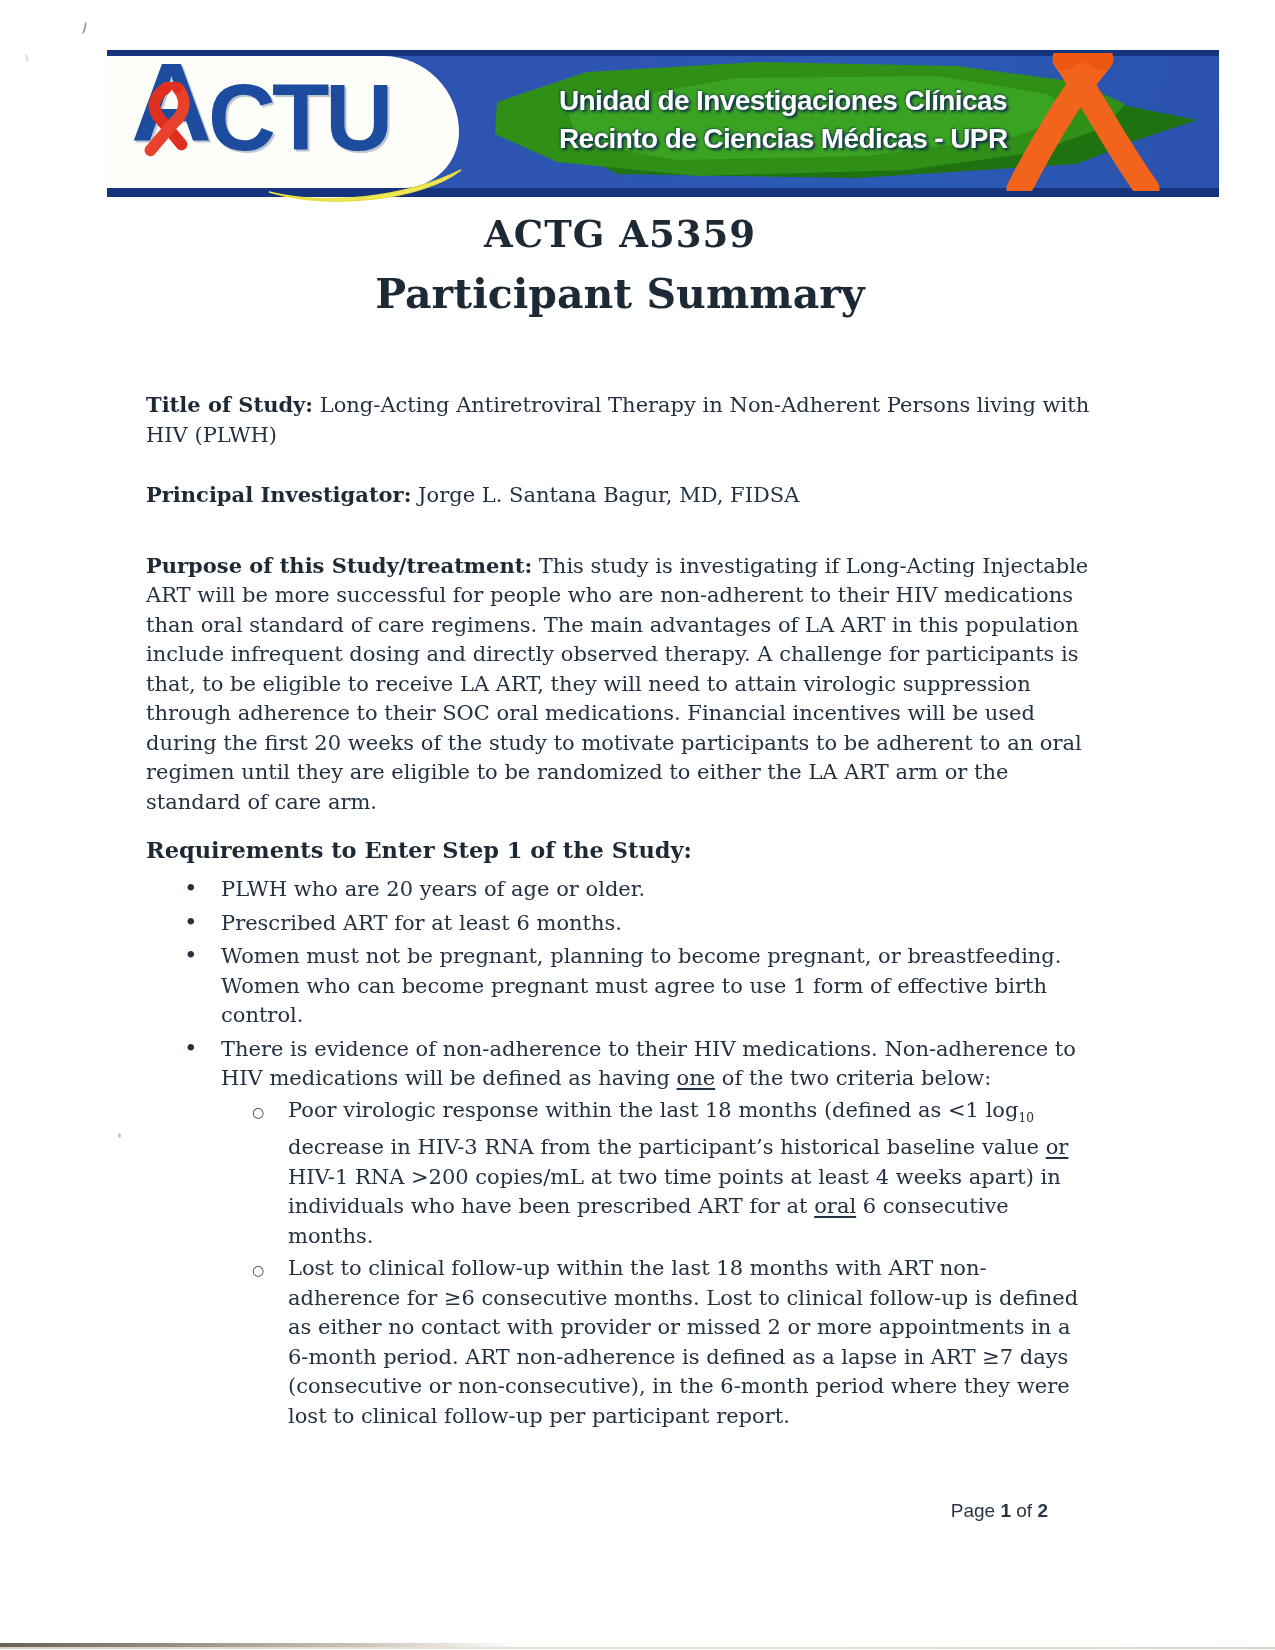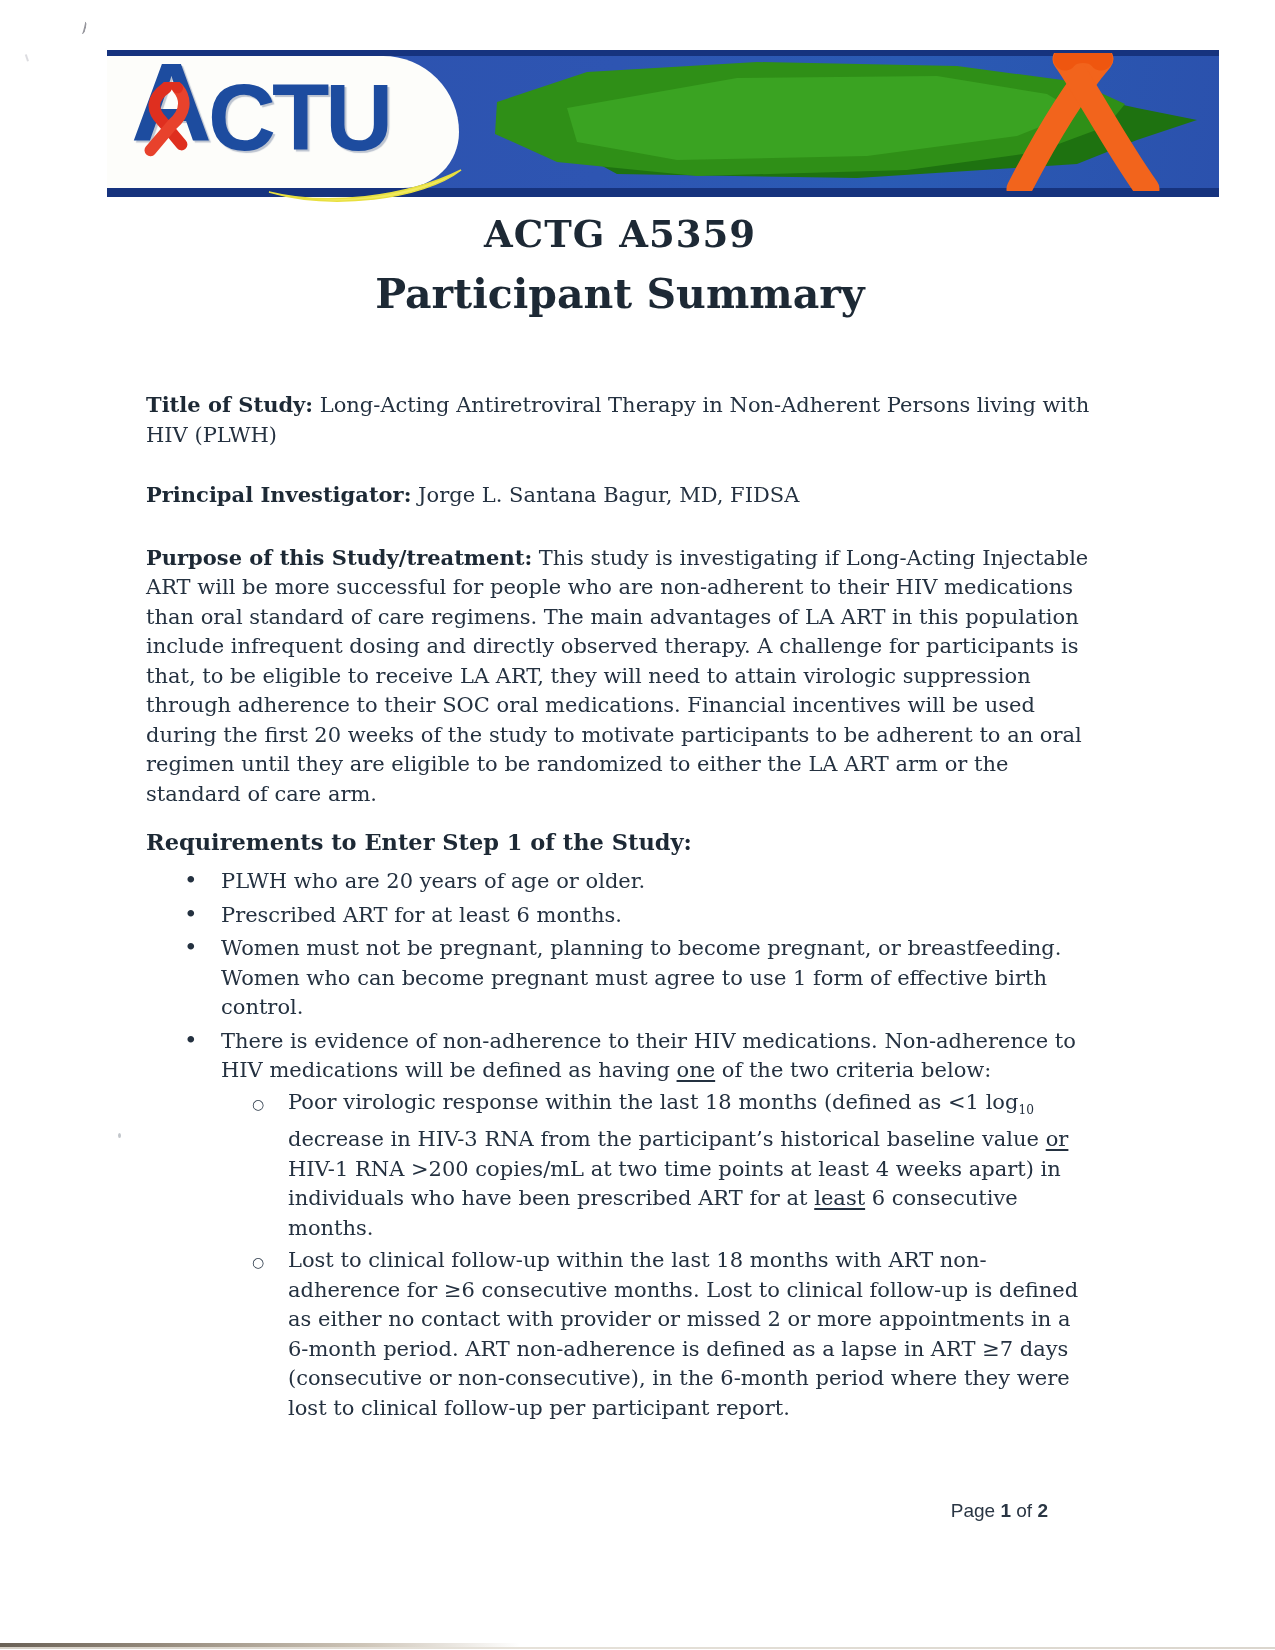--- a/index.html
+++ b/index.html
@@ -40,21 +40,21 @@
     text-shadow:2px 2px 3px rgba(10,30,80,.95),-1px -1px 2px rgba(10,30,80,.55);}
   .orange-ribbon{position:absolute;left:898px;top:-3px;width:156px;height:138px;z-index:6;}
   
   main{position:absolute;left:146px;top:212px;width:948px;}
   .doc-title{margin:0 0 14px;text-align:center;font-size:37px;font-weight:bold;
     letter-spacing:1px;color:#1d2935;}
   .doc-subtitle{margin:0 0 72px;text-align:center;font-size:41px;font-weight:bold;color:#1d2935;}
   .sec{font-size:21px;line-height:29.5px;margin:0;}
   .sec b{color:#1d2935;}
   .m-title{margin-bottom:30px;}
-  .m-pi{margin-bottom:32px;}
+  .m-pi{margin-bottom:40px;}
   .m-brief{margin-bottom:26px;}
   .m-purpose{margin-bottom:20px;}
   .req-heading{font-size:22.5px;font-weight:bold;margin:0 0 12px;color:#1d2935;}
   ul.blist{margin:0;padding:0 0 0 75px;list-style:none;}
   ul.blist > li{position:relative;font-size:21px;line-height:29.5px;margin:0 0 4px;}
   ul.blist > li::before{content:"\2022";position:absolute;left:-37px;top:-1px;font-size:23px;}
   ul.sublist{margin:2px 0 0;padding:0 0 0 67px;list-style:none;}
   ul.sublist > li{position:relative;font-size:21px;line-height:29.5px;margin:0 0 3px;}
   ul.sublist > li::before{content:"\25CB";position:absolute;left:-36px;top:2px;font-size:14px;color:#2c3a49;}
   u{text-underline-offset:3px;}
@@ -85,20 +85,24 @@
       <svg class="aids-ribbon" viewBox="0 0 80 90">
         <path d="M42 6 C28 16 26 28 38 40 L58 64" fill="none" stroke="#df2f1f" stroke-width="12" stroke-linecap="round"></path>
         <path d="M54 6 C64 18 62 32 48 44 L26 70" fill="none" stroke="#e8422c" stroke-width="12" stroke-linecap="round"></path>
         <path d="M42 6 C46 0 50 0 54 6" fill="none" stroke="#df2f1f" stroke-width="11" stroke-linecap="round"></path>
       </svg>
       <svg class="swoosh" viewBox="0 0 200 38" preserveAspectRatio="none">
         <path d="M4 26 C60 40 140 32 196 4 C158 34 66 44 4 26 Z" fill="#f1ea5e" stroke="#e8df3f" stroke-width="1.5"></path>
       </svg>
     </div>
 
+    <div class="org-text">
+      <div>Unidad de Investigaciones Clínicas</div>
+      <div>Recinto de Ciencias Médicas - UPR</div>
+    </div>
 
     <svg class="orange-ribbon" viewBox="0 0 156 138">
       <path d="M96 6 C72 34 44 78 14 136" fill="none" stroke="#f2641c" stroke-width="25" stroke-linecap="round"></path>
       <path d="M60 6 C84 40 108 88 142 136" fill="none" stroke="#f2641c" stroke-width="25" stroke-linecap="round"></path>
       <path d="M60 6 C68 -4 88 -4 96 6" fill="none" stroke="#ef560f" stroke-width="23" stroke-linecap="round"></path>
     </svg>
   </div>
 </header>
 
 <main>
@@ -115,21 +119,21 @@
   <h3 class="req-heading">Requirements to Enter Step 1 of the Study:</h3>
 
   <ul class="blist">
     <li><span>PLWH who are 20 years of age or older.</span></li>
     <li><span>Prescribed ART for at least 6 months.</span></li>
     <li><span>Women must not be pregnant, planning to become pregnant, or breastfeeding. Women who can become pregnant must agree to use 1 form of effective birth control.</span></li>
     <li>
       <span>There is evidence of non-adherence to their HIV medications. Non-adherence to HIV medications will be defined as having </span><u>one</u><span> of the two criteria below:</span>
       <ul class="sublist">
         <li>
-          <span>Poor virologic response within the last 18 months (defined as &lt;1 log</span><sub>10</sub><span> decrease in HIV-3 RNA from the participant’s historical baseline value </span><u>or</u><span> HIV-1 RNA &gt;200 copies/mL at two time points at least 4 weeks apart) in individuals who have been prescribed ART for at </span><u>least</u><span> 6 consecutive months.</span>
+          <span>Poor virologic response within the last 18 months (defined as &lt;1 log</span><sub>10</sub><span> decrease in HIV-3 RNA from the participant’s historical baseline value </span><u>or</u><span> HIV-1 RNA &gt;200 copies/mL at two time points at least 4 weeks apart) in individuals who have been prescribed ART for at </span><u>oral</u><span> 6 consecutive months.</span>
         </li>
         <li><span>Lost to clinical follow-up within the last 18 months with ART non-adherence for ≥6 consecutive months. Lost to clinical follow-up is defined as either no contact with provider or missed 2 or more appointments in a 6-month period. ART non-adherence is defined as a lapse in ART ≥7 days (consecutive or non-consecutive), in the 6-month period where they were lost to clinical follow-up per participant report.</span></li>
       </ul>
     </li>
   </ul>
 </main>
 
 <div class="footer"><span>Page </span><b>1</b><span> of </span><b>2</b></div>
 
 <div class="scan-edge-strong"></div>

